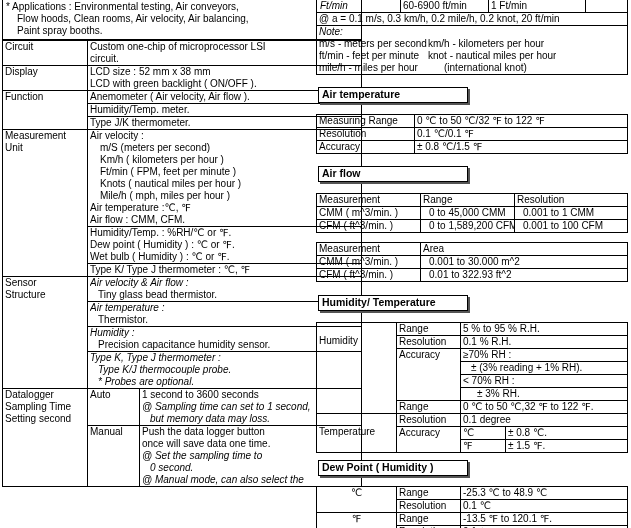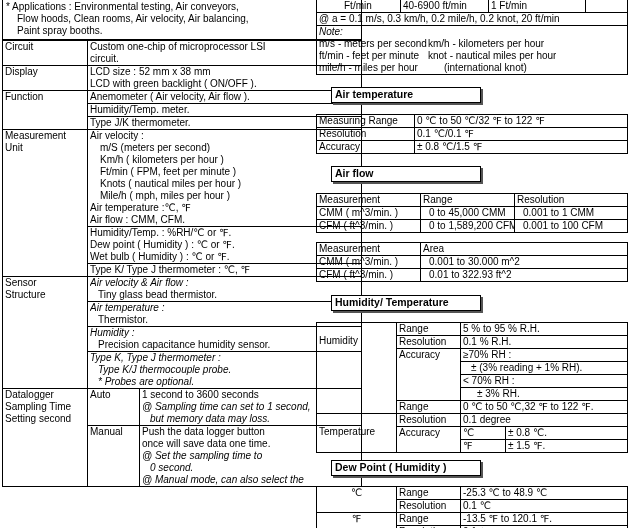--- a/index.html
+++ b/index.html
@@ -27,33 +27,33 @@
 
   table { border-collapse:collapse; table-layout:fixed; width:100%; }
   td { border:1px solid #000; padding:0 2px; vertical-align:top; font-size:10px; line-height:12px; overflow:hidden; }
   .no-top td { border-top:none; }
 
   .sec-head-wrap { margin:0; }
   .sec-head {
     display:inline-block; min-width:150px; border:1px solid #000;
     box-shadow:2px 2px 0 #555; background:#fff;
     font-weight:bold; font-size:10.5px; line-height:13px; padding:0 3px 1px 3px;
-    margin-left:15px;
+    margin-left:2px;
   }
 
   .pad-top { padding-top:12px; }
   .mt12 { margin-top:12px; }
   .mt8  { margin-top:8px; }
   .mt9  { margin-top:9px; }
   .mt13 { margin-top:13px; }
   .mt7  { margin-top:7px; }
 
   .note-cell .note-row { display:flex; }
   .note-cell .note-left { width:109px; flex:none; }
-  .vel-c1 { padding-left:27px; }
+  .vel-c1 { padding-left:3px;font-style:italic; }
 </style>
 </head>
 <body>
 
 <div class="page">
 
   <div id="left-col">
 
     <div class="apps-box">
       <div class="ln">* Applications : Environmental testing,  Air conveyors,</div>
@@ -186,21 +186,21 @@
     <table class="no-top">
       <colgroup>
           <col style="width:84px">
           <col style="width:88px">
           <col style="width:97px">
           <col>
         </colgroup>
       <tbody>
           <tr>
         <td class="ln vel-c1">Ft/min</td>
-        <td class="ln">40-6900 ft/min</td>
+        <td class="ln">60-6900 ft/min</td>
         <td class="ln">1 Ft/min</td>
         <td class="ln"></td>
       </tr>
       <tr>
         <td colspan="4" class="ln">@ a = 0.1 m/s, 0.3 km/h, 0.2 mile/h, 0.2 knot, 20 ft/min</td>
       </tr>
       <tr>
         <td colspan="4" class="note-cell">
           <div class="ln it">Note:</div>
           <div class="note-row">

